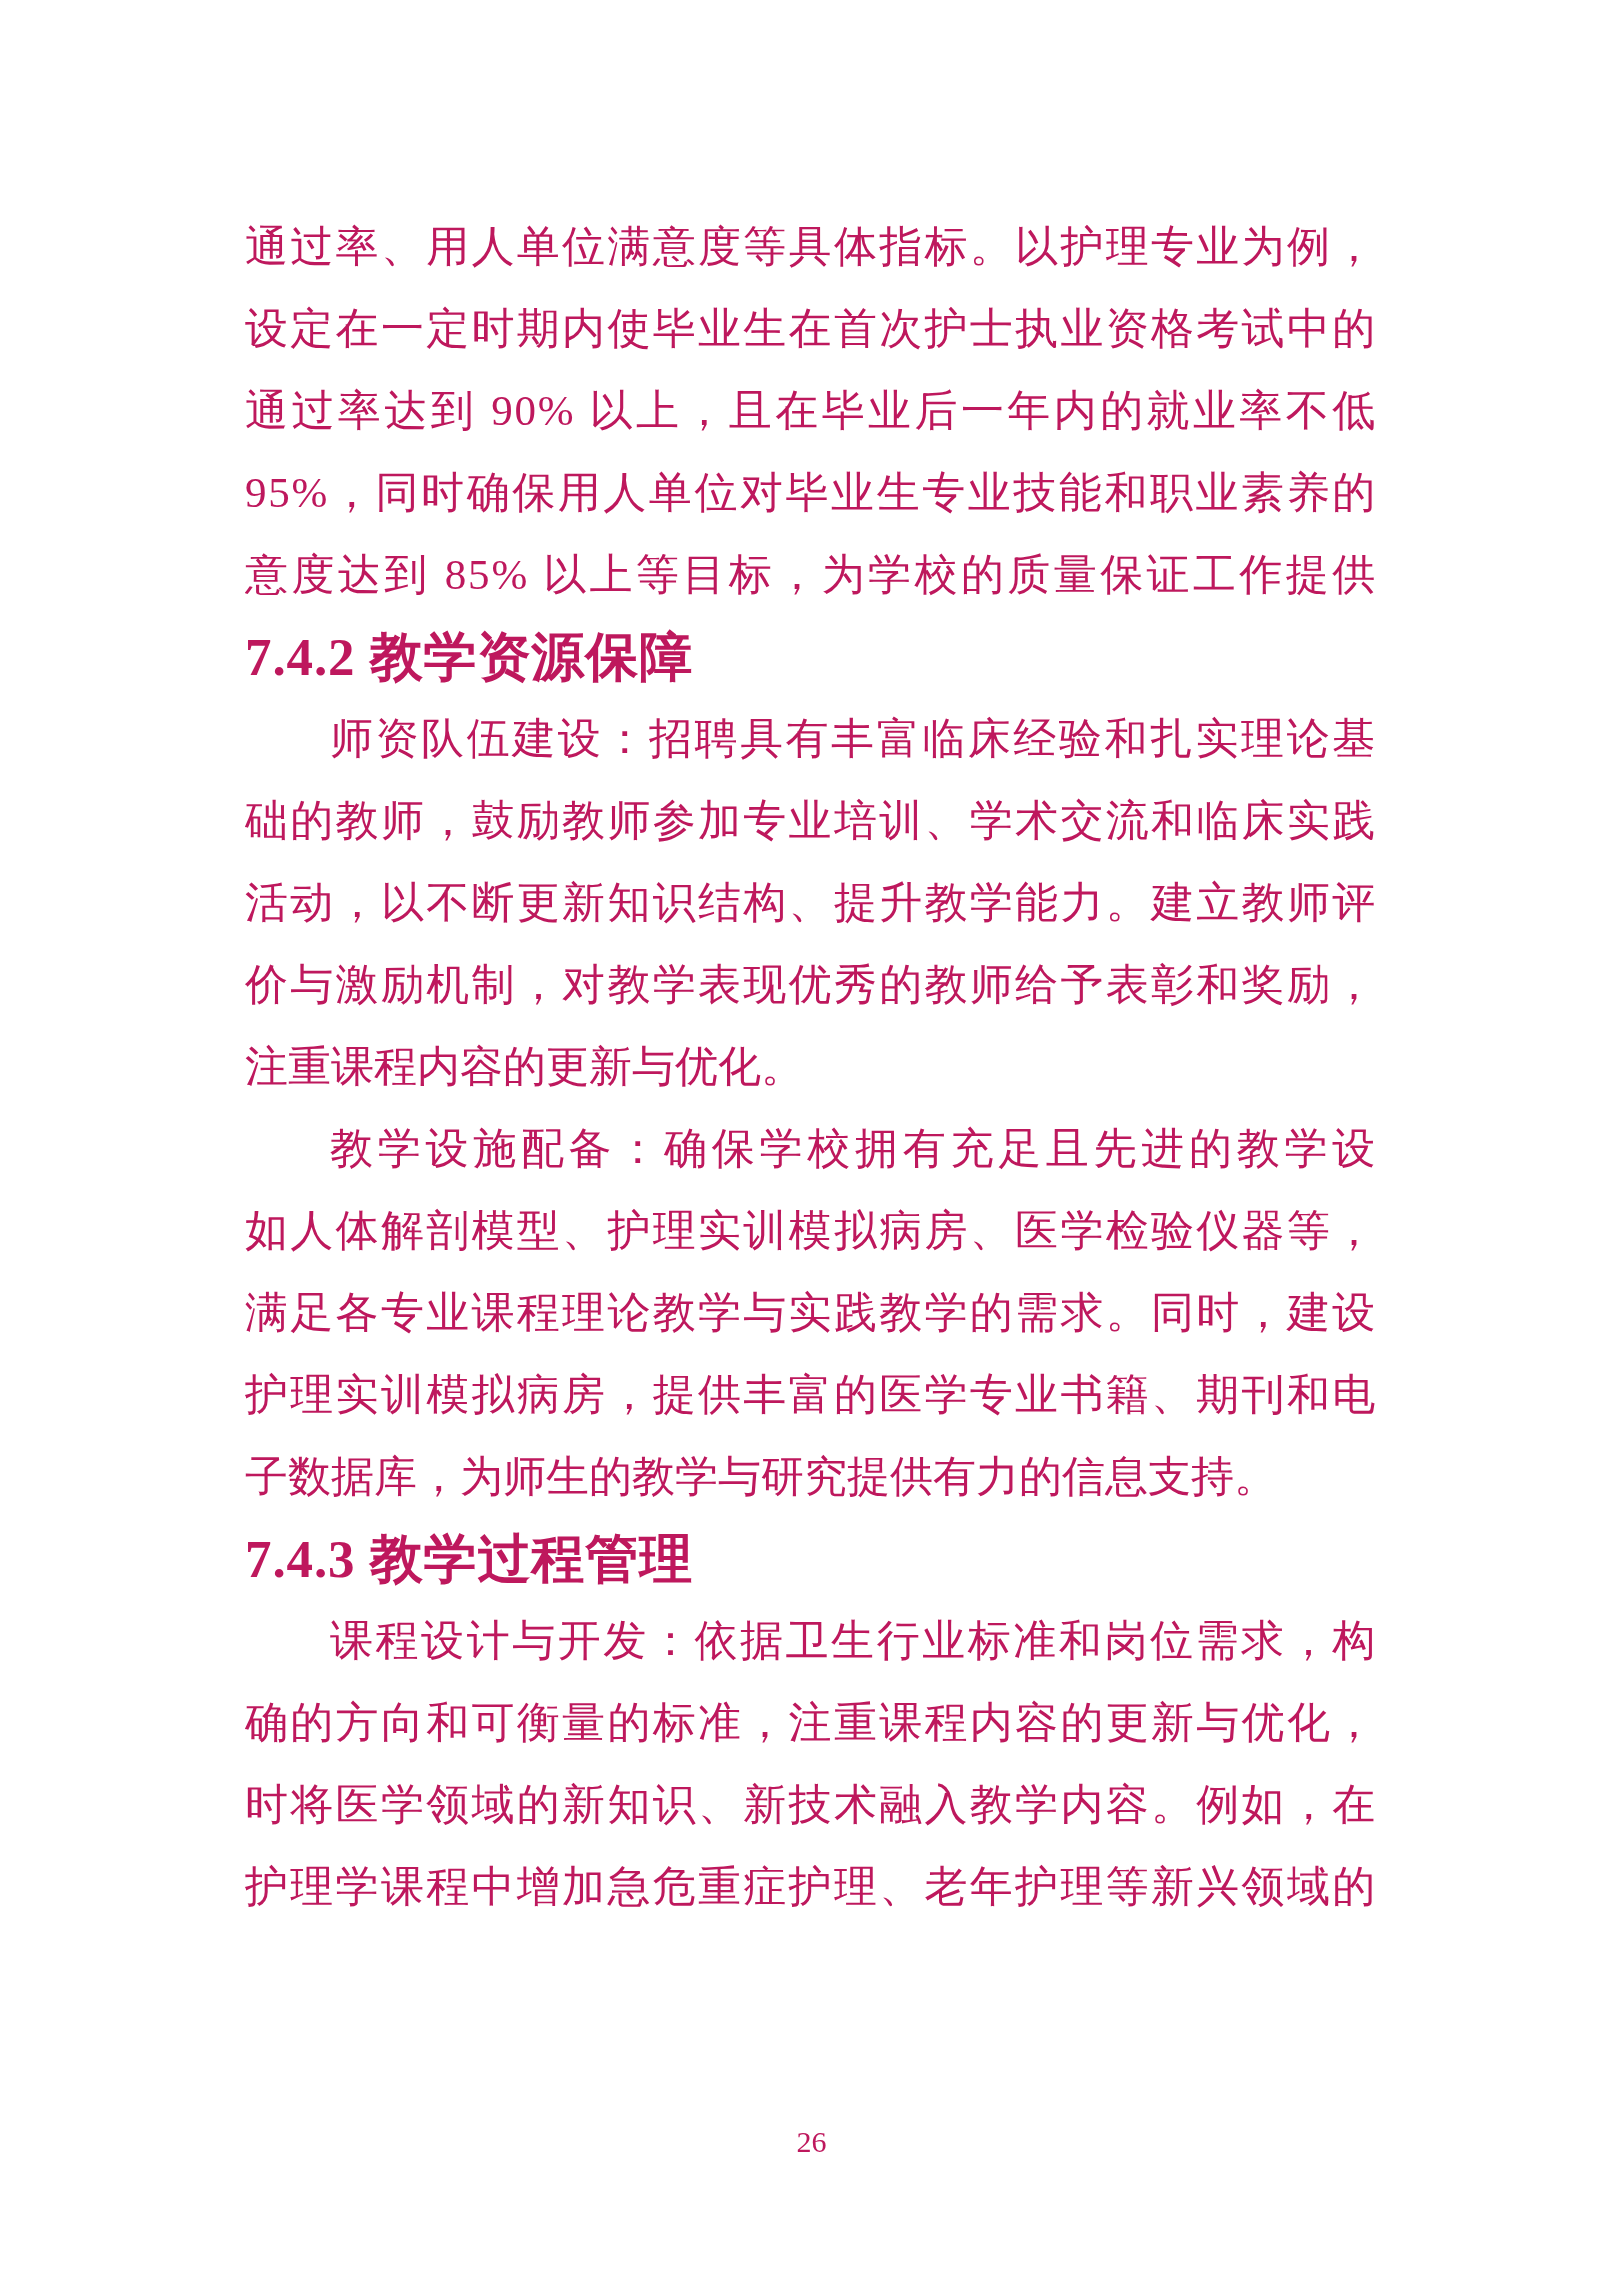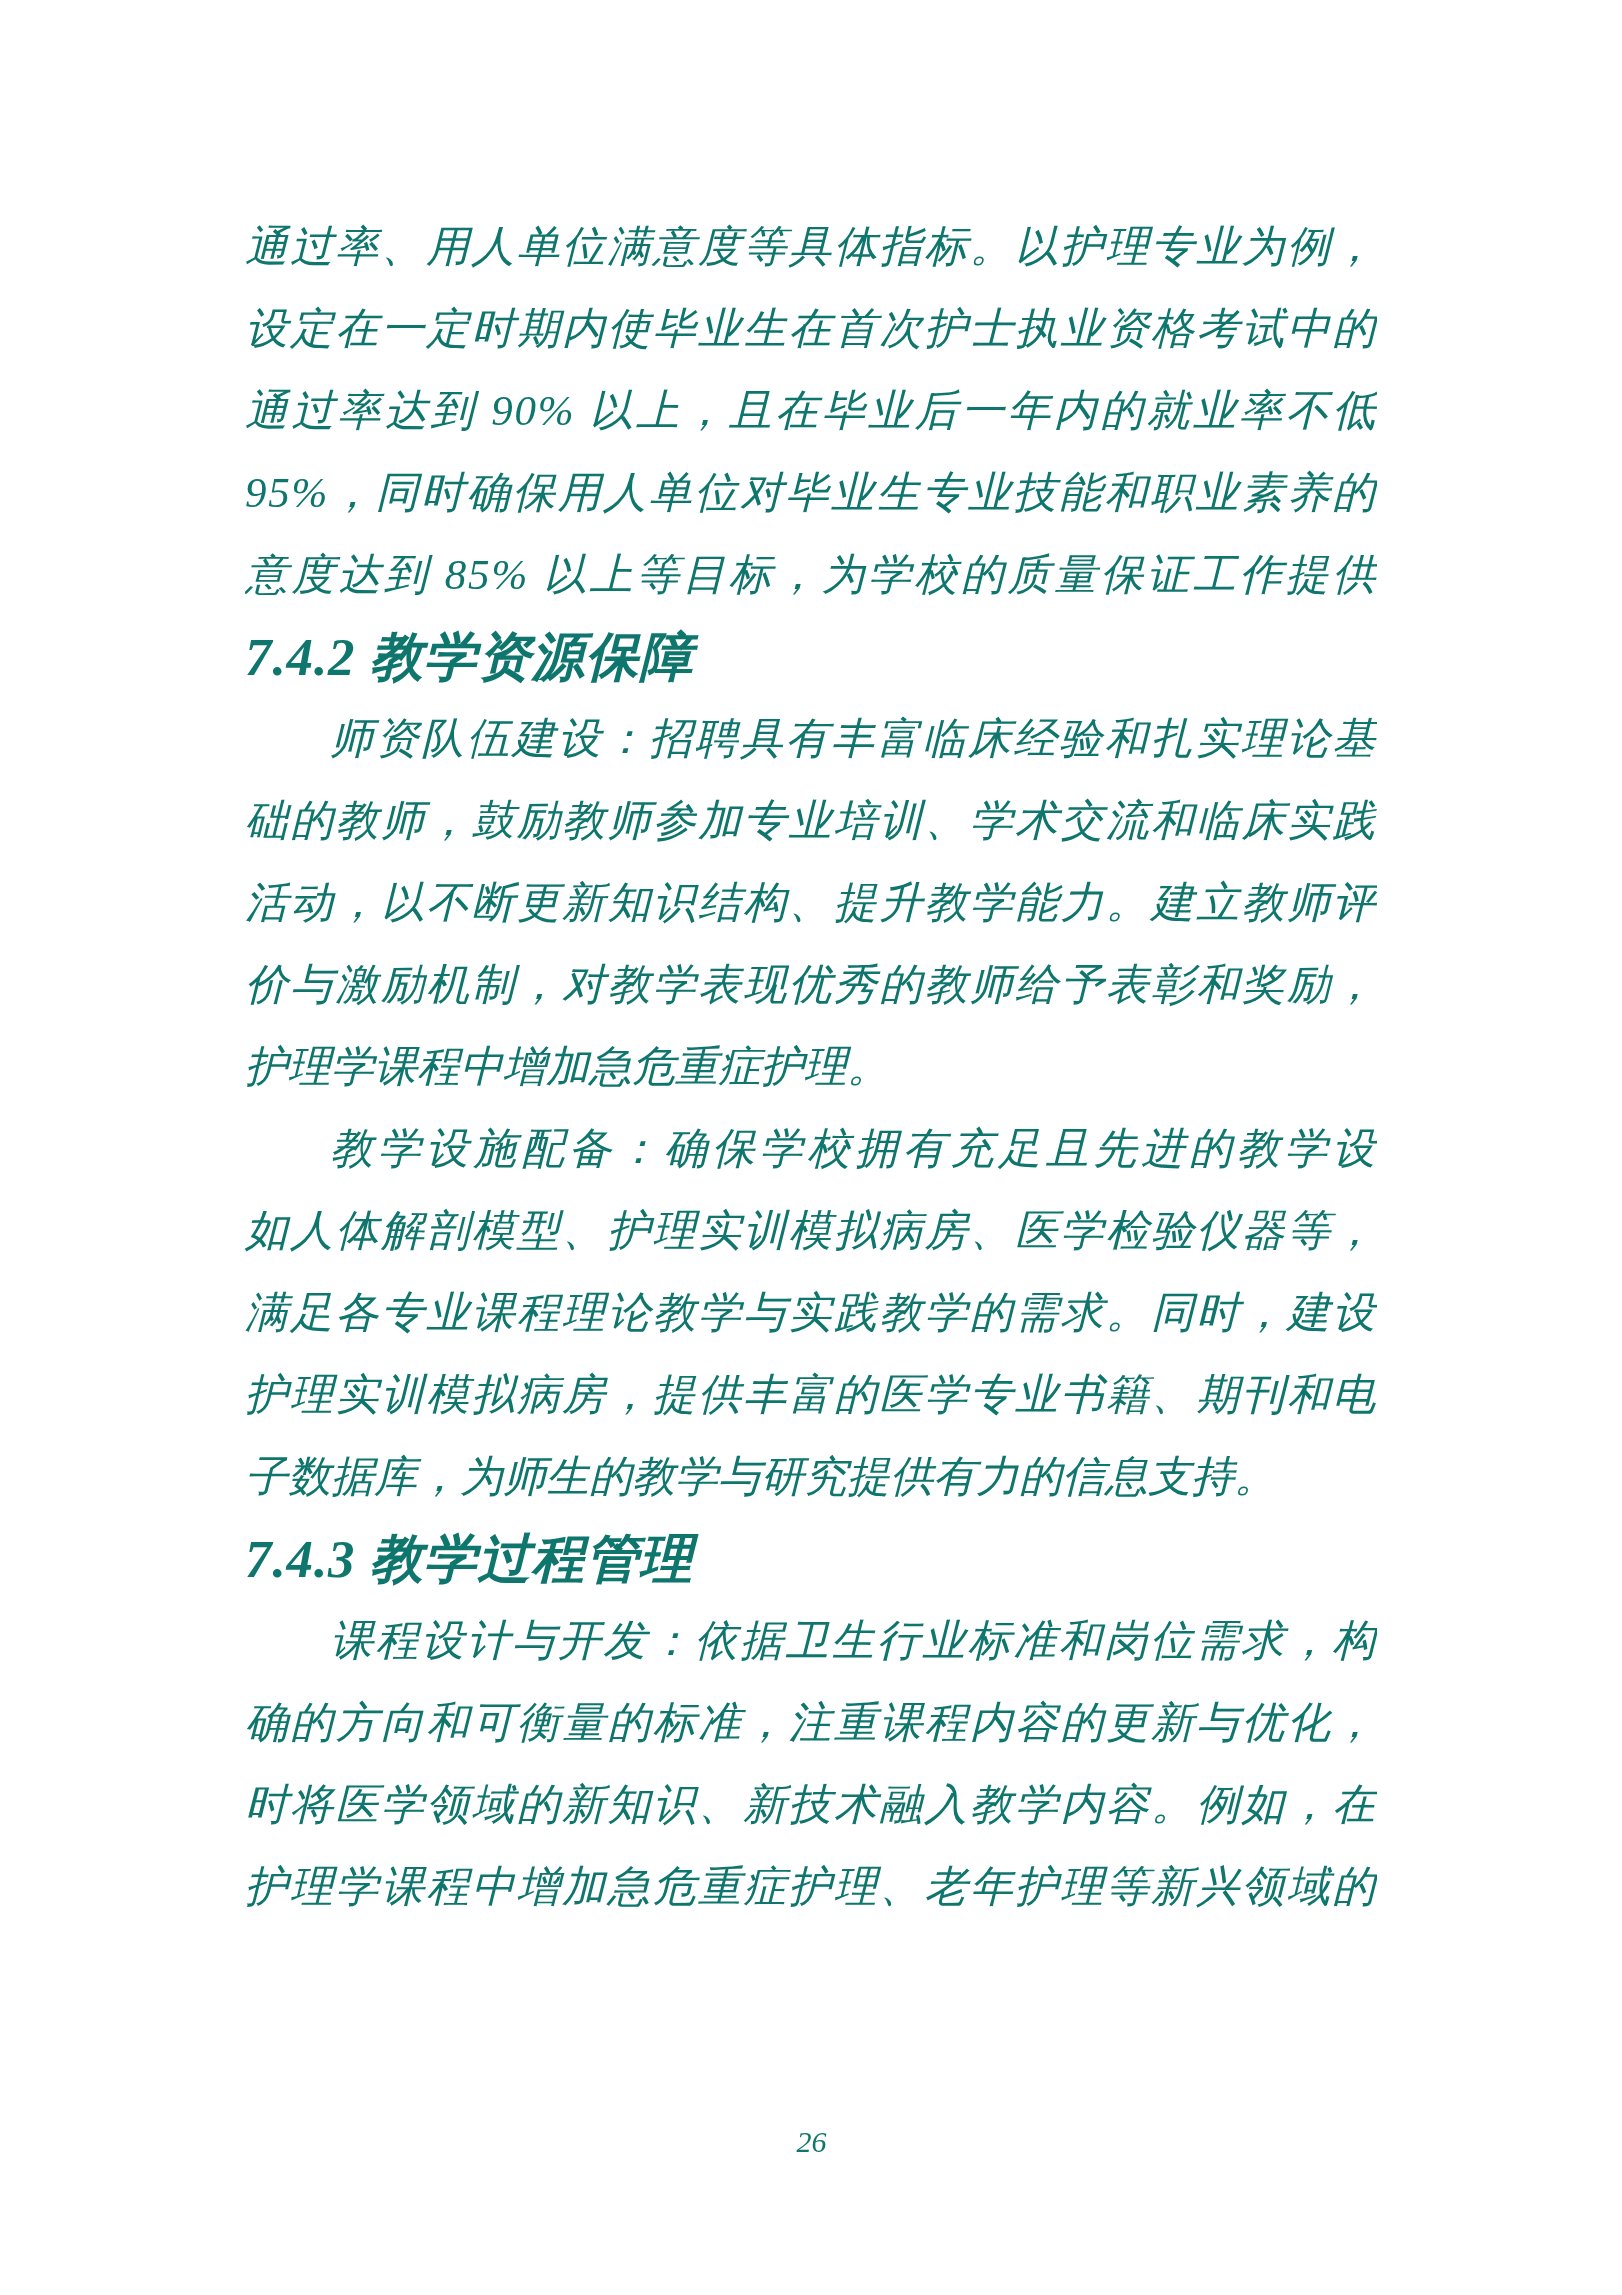--- a/index.html
+++ b/index.html
@@ -5,24 +5,23 @@
   html, body {
     margin: 0;
     padding: 0;
     background: #ffffff;
   }
   .page {
     position: relative;
     width: 1623px;
     height: 2296px;
     background: #ffffff;
-    color: #0f766e;
+    color: #be185d;
     font-family: "Liberation Serif", "DejaVu Serif", serif;
     overflow: hidden;
-    font-style: italic;
   }
   .textblock {
     position: absolute;
     left: 245px;
     top: 206px;
     width: 1132px;
   }
   .line {
     height: 82px;
     line-height: 82px;
@@ -63,21 +62,21 @@
     <div class="line justify">通过率、用人单位满意度等具体指标。以护理专业为例，</div>
     <div class="line justify">设定在一定时期内使毕业生在首次护士执业资格考试中的</div>
     <div class="line justify">通过率达到 90% 以上，且在毕业后一年内的就业率不低于</div>
     <div class="line justify">95%，同时确保用人单位对毕业生专业技能和职业素养的满</div>
     <div class="line justify">意度达到 85% 以上等目标，为学校的质量保证工作提供明</div>
     <div class="line heading">7.4.2 教学资源保障</div>
     <div class="line justify indent">师资队伍建设：招聘具有丰富临床经验和扎实理论基</div>
     <div class="line justify">础的教师，鼓励教师参加专业培训、学术交流和临床实践</div>
     <div class="line justify">活动，以不断更新知识结构、提升教学能力。建立教师评</div>
     <div class="line justify">价与激励机制，对教学表现优秀的教师给予表彰和奖励，</div>
-    <div class="line">护理学课程中增加急危重症护理。</div>
+    <div class="line">注重课程内容的更新与优化。</div>
     <div class="line justify indent">教学设施配备：确保学校拥有充足且先进的教学设备，</div>
     <div class="line justify">如人体解剖模型、护理实训模拟病房、医学检验仪器等，</div>
     <div class="line justify">满足各专业课程理论教学与实践教学的需求。同时，建设</div>
     <div class="line justify">护理实训模拟病房，提供丰富的医学专业书籍、期刊和电</div>
     <div class="line">子数据库，为师生的教学与研究提供有力的信息支持。</div>
     <div class="line heading">7.4.3 教学过程管理</div>
     <div class="line justify indent">课程设计与开发：依据卫生行业标准和岗位需求，构</div>
     <div class="line justify">确的方向和可衡量的标准，注重课程内容的更新与优化，及</div>
     <div class="line justify">时将医学领域的新知识、新技术融入教学内容。例如，在</div>
     <div class="line justify">护理学课程中增加急危重症护理、老年护理等新兴领域的</div>

